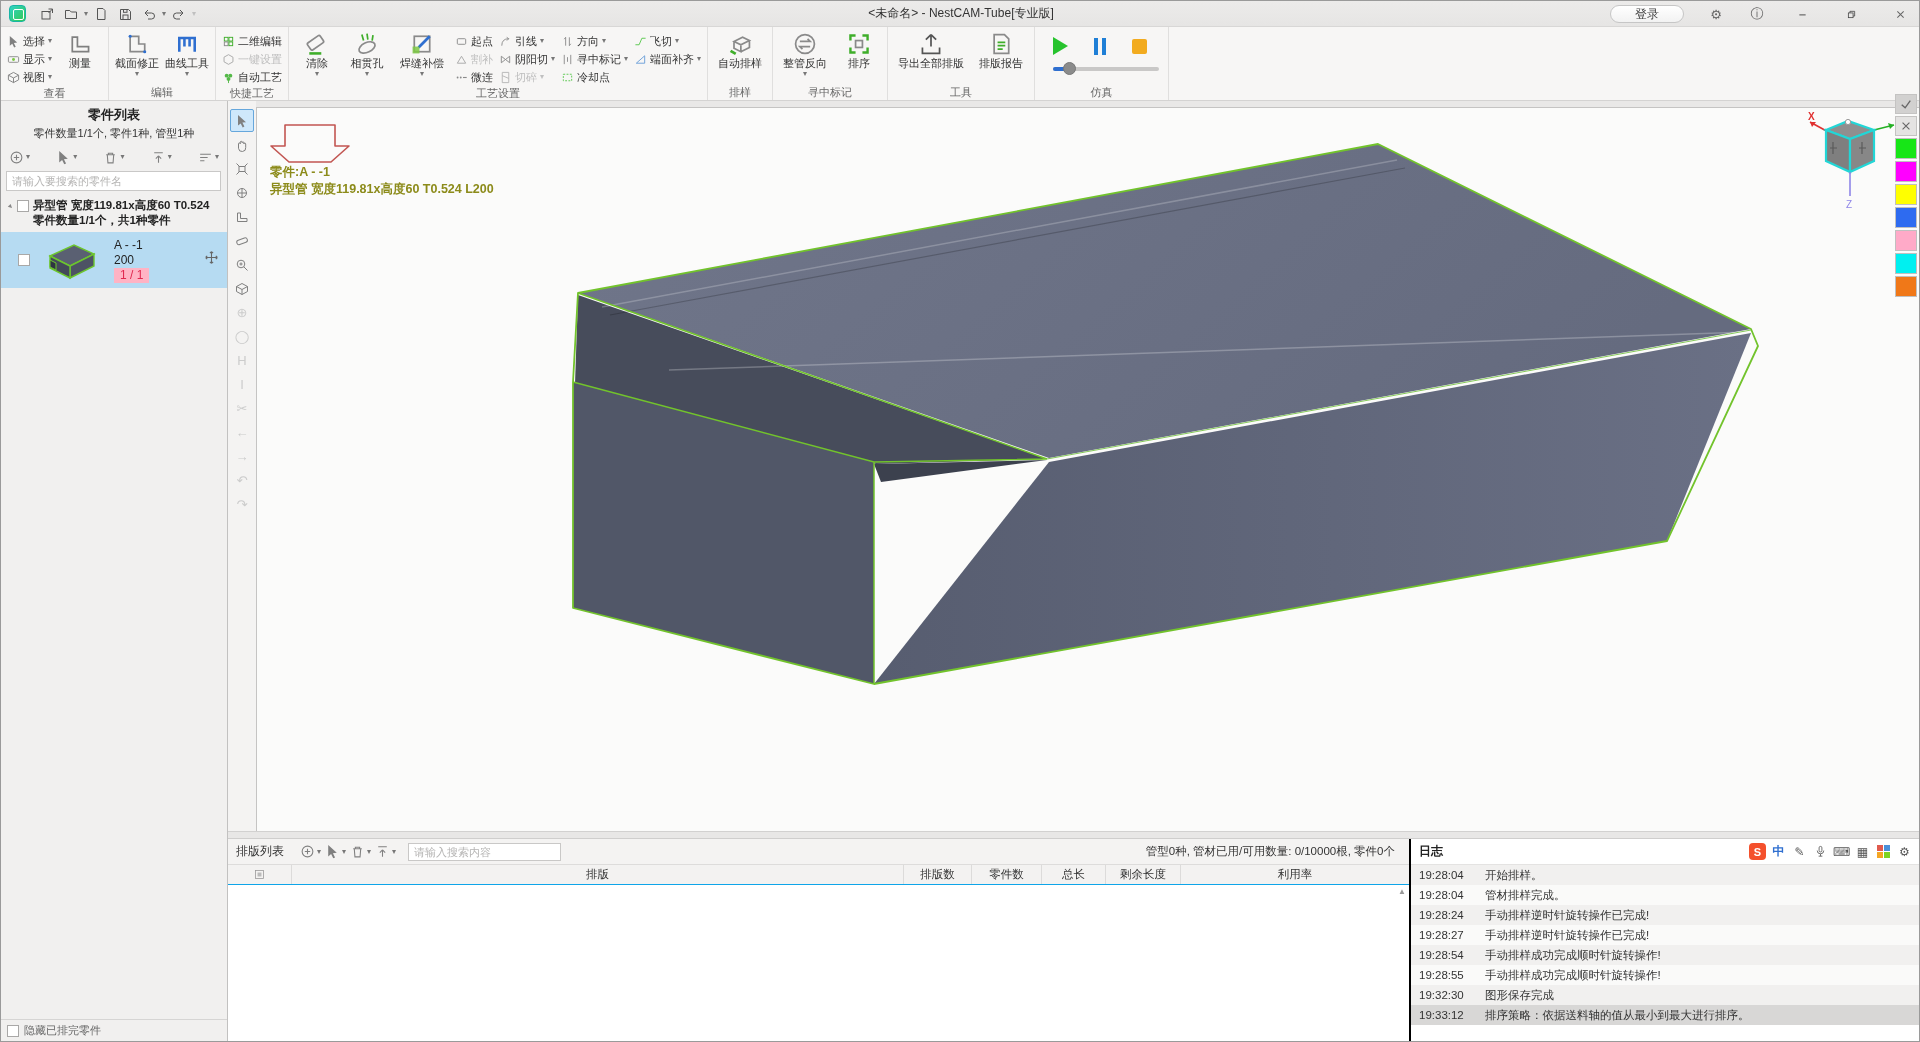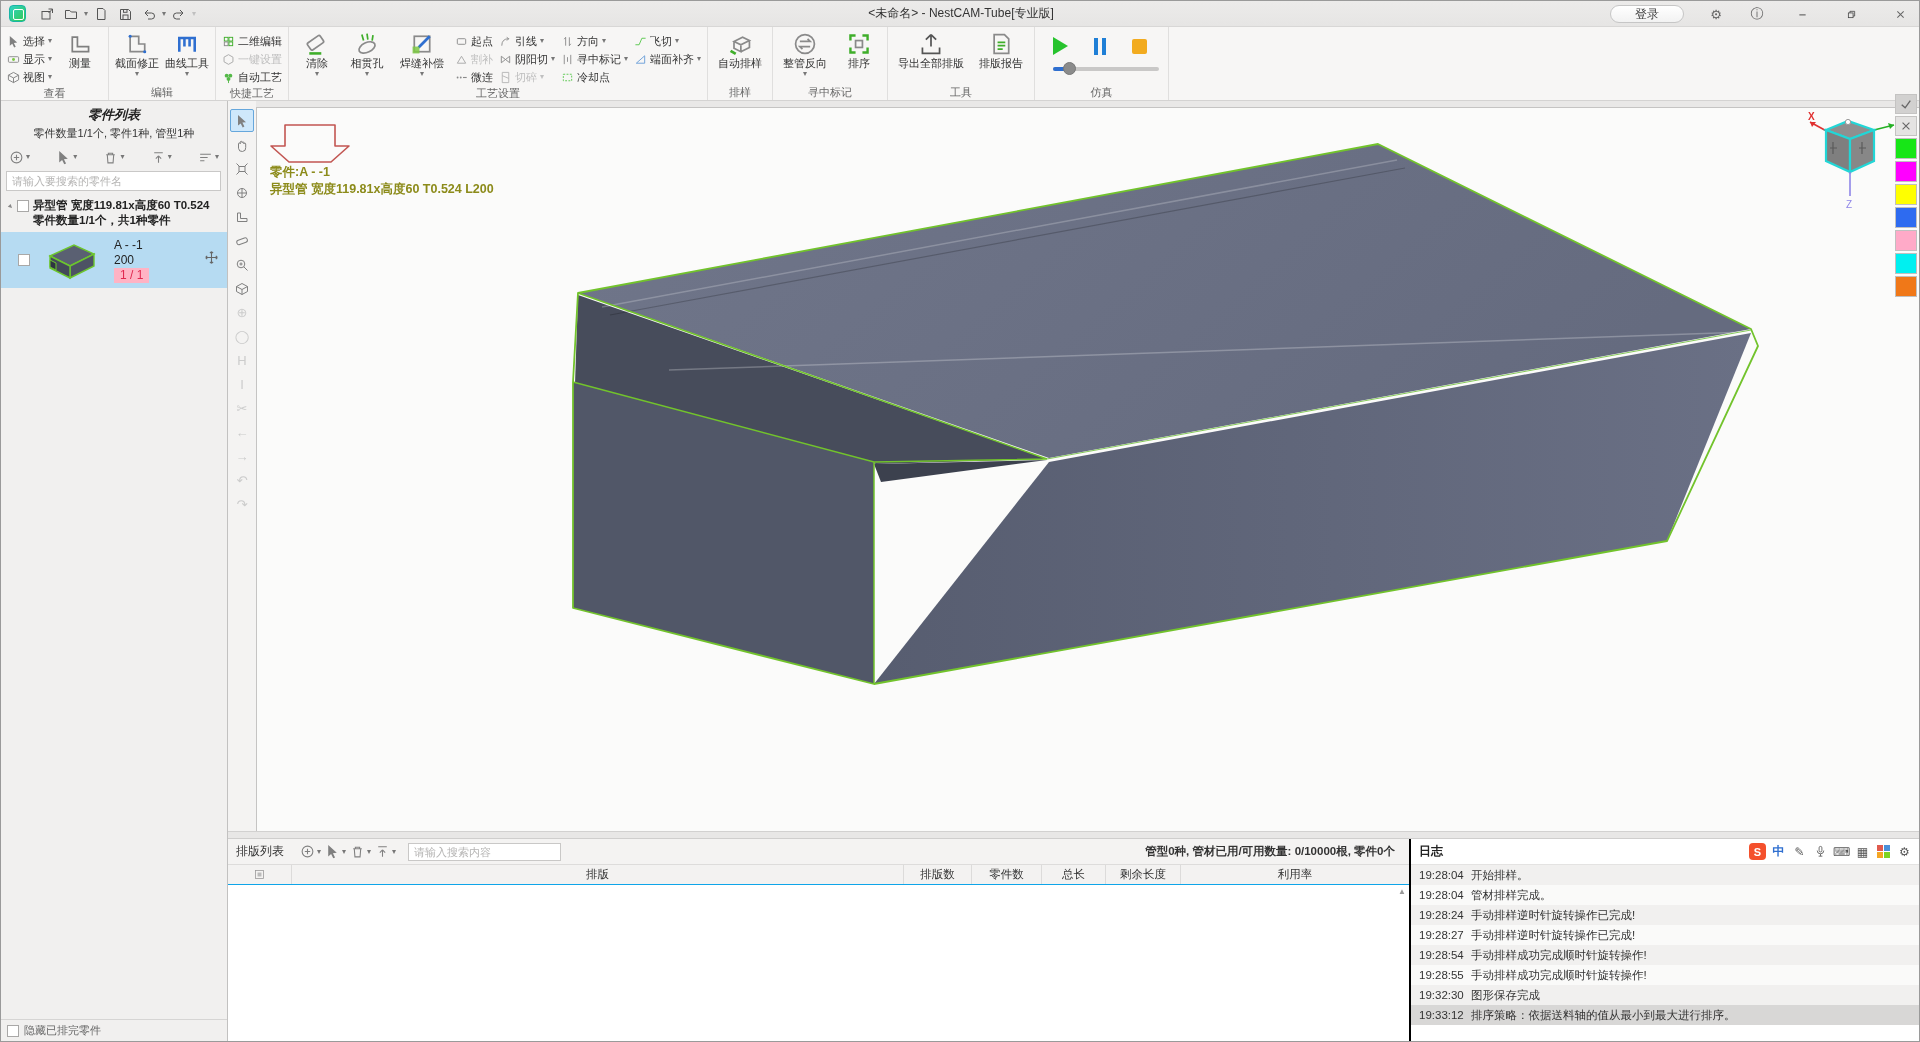--- a/index.html
+++ b/index.html
@@ -42,21 +42,21 @@
   .play-tri{width:0;height:0;border-left:15px solid #27c32d;border-top:9px solid transparent;border-bottom:9px solid transparent;}
   .pause-bars{display:flex;gap:4px;}
   .pause-bars i{display:block;width:4px;height:17px;background:#1f7fd6;}
   .stop-sq{width:15px;height:15px;background:#f2ab1f;border-radius:2px;}
   .slider{position:relative;width:106px;height:4px;background:#c9c8c7;border-radius:2px;margin:10px 0 0 14px;}
   .slider .fill{position:absolute;left:0;top:0;height:4px;width:16px;background:#2f6fd0;border-radius:2px;}
   .slider .knob{position:absolute;left:10px;top:-5px;width:13px;height:13px;border-radius:50%;background:#8b8b8b;border:1px solid #777;}
 
   
   .left-panel{position:absolute;left:0;top:100px;width:227px;bottom:0;background:#f1f0ef;border-right:1px solid #c2c1c0;display:flex;flex-direction:column;}
-  .lp-title{font-size:13px;font-weight:bold;color:#222;text-align:center;padding-top:5px;font-style:italic;}
+  .lp-title{font-size:13px;font-weight:bold;color:#222;text-align:center;padding-top:5px;}
   .lp-sub{font-size:11px;color:#333;text-align:center;padding:2px 0 4px 0;}
   .lp-toolbar{display:flex;align-items:center;justify-content:space-between;padding:2px 8px;height:24px;}
   .lp-tool{display:flex;align-items:center;gap:2px;}
   .lp-tool svg{width:15px;height:15px;}
   .lp-search{margin:2px 5px 4px 5px;height:20px;border:1px solid #c9c8c7;background:#fff;font-size:11px;color:#333;padding:0 5px;width:215px;}
   .lp-search::placeholder{color:#b5b4b3;}
   .tree-node{padding:3px 6px 4px 8px;display:flex;gap:4px;align-items:flex-start;}
   .expander{color:#888;font-size:8px;transform:rotate(45deg);margin-top:4px;}
   .cbx{width:12px;height:12px;border:1px solid #a9a8a7;background:#fff;flex:0 0 12px;margin-top:2px;}
   .node-lines{font-size:11.5px;font-weight:bold;color:#222;line-height:15px;}
@@ -93,38 +93,38 @@
   .rs-btn svg{width:12px;height:12px;}
   .swatch{width:22px;height:21px;border:1px solid #c0c0c0;}
 
   
   .splitter{position:absolute;left:227px;top:830px;right:0;height:8px;background:#e8e7e6;border-top:1px solid #d2d1d0;border-bottom:1px solid #cfcecd;}
   .nest-panel{position:absolute;left:227px;top:838px;width:1181px;bottom:0;background:#fff;display:flex;flex-direction:column;}
   .nest-toolbar{height:26px;background:#f4f3f2;display:flex;align-items:center;padding:0 8px;gap:4px;border-bottom:1px solid #dddcdb;}
   .nest-toolbar .ttl{font-size:12px;color:#333;margin-right:12px;}
   .nest-search{height:18px;width:153px;border:1px solid #c9c8c7;background:#fff;font-size:11px;padding:0 5px;margin-left:8px;}
   .nest-search::placeholder{color:#b5b4b3;}
-  .nest-status{margin-left:auto;font-size:11.5px;color:#333;padding-right:6px;white-space:nowrap;font-weight:bold;}
+  .nest-status{margin-left:auto;font-size:11.5px;color:#333;padding-right:6px;white-space:nowrap;}
   .nest-head{height:20px;background:#f3f2f1;display:flex;border-bottom:1px solid #0ea5e9;}
   .nh-cell{border-right:1px solid #dcdbda;font-size:11.5px;color:#333;display:flex;align-items:center;justify-content:center;}
   .nest-body{flex:1;position:relative;background:#fff;}
   .scroll-up{position:absolute;right:3px;top:2px;font-size:8px;color:#999;}
 
   .log-panel{position:absolute;left:1408px;top:838px;right:0;bottom:0;background:#fff;border-left:2px solid #000000;display:flex;flex-direction:column;}
   .log-head{height:26px;display:flex;align-items:center;padding:0 8px;border-bottom:1px solid #e4e3e2;position:relative;}
   .log-title{font-size:12px;color:#222;font-weight:bold;}
   .ime{position:absolute;right:6px;top:4px;display:flex;align-items:center;gap:4px;}
   .ime .it{width:17px;height:17px;display:flex;align-items:center;justify-content:center;font-size:12px;color:#555;}
   .ime .sogou{background:#f4502c;color:#fff;border-radius:4px;font-weight:bold;font-size:11px;}
   .ime .zh{color:#2f6fd0;font-weight:bold;}
   .ime svg{width:13px;height:13px;}
   .ime .grid4{display:grid;grid-template-columns:6px 6px;grid-template-rows:6px 6px;gap:1px;}
   .ime .grid4 i{display:block;}
   .log-rows{flex:1;overflow:hidden;}
-  .log-row{height:20px;display:flex;align-items:center;font-size:11.5px;color:#333;padding-left:8px;}
+  .log-row{height:20px;display:flex;align-items:center;font-size:11.5px;color:#333;padding-left:8px;gap:14px;}
   .log-row:nth-child(odd){background:#f1f0ef;}
   .log-row:nth-child(even){background:#fafaf9;}
   .log-row.sel{background:#d8d7d6;}
   .log-time{width:52px;flex:0 0 52px;}
 </style>
 </head>
 <body>
 
 <svg width="0" height="0" style="position:absolute">
   <defs>

